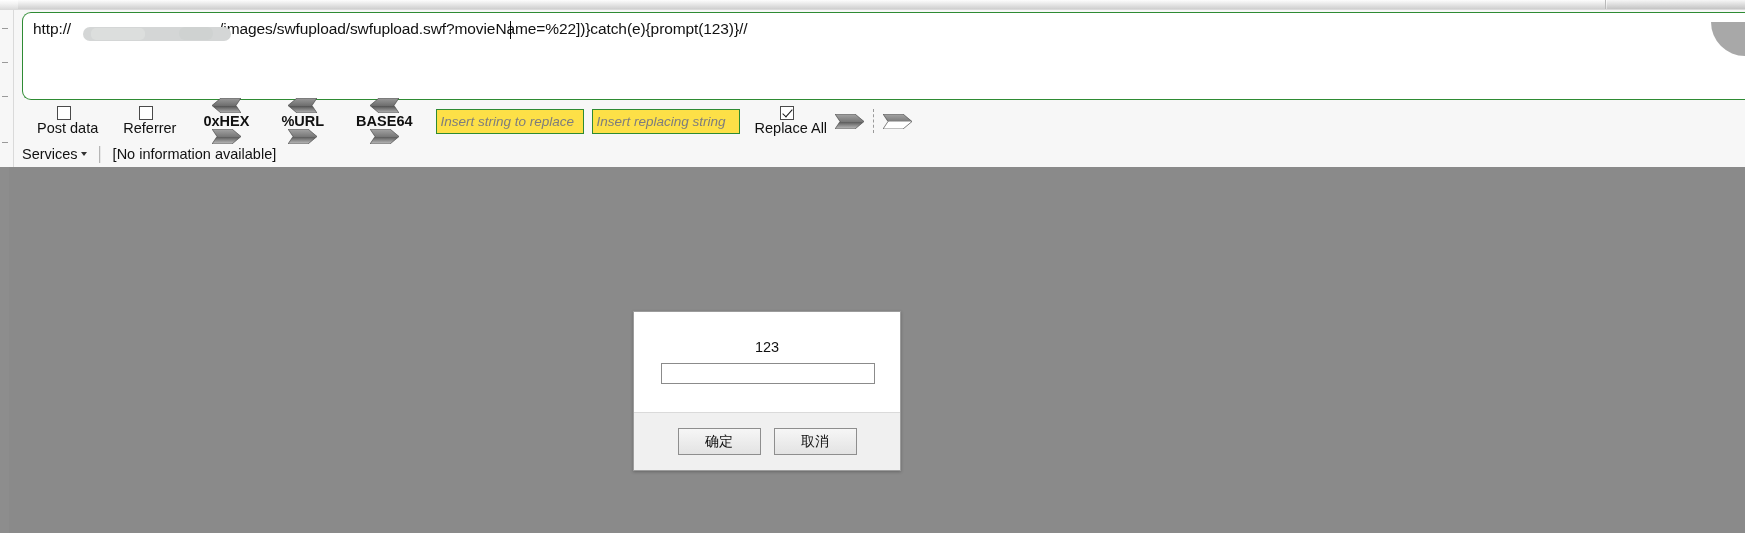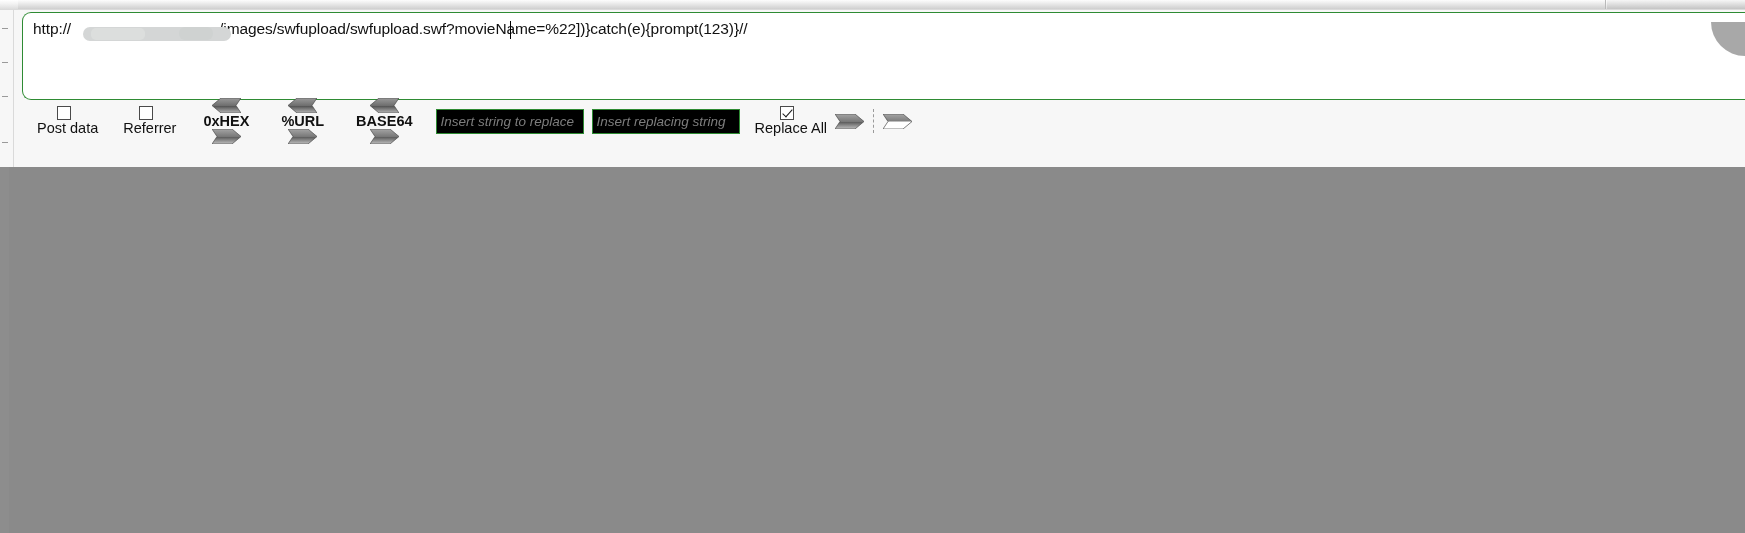--- a/index.html
+++ b/index.html
@@ -109,21 +109,21 @@
 
   .codec-group { display: flex; align-items: center; margin-right: 14px; flex-direction: column; }
   .codec-name { font-size: 14.5px; color: #111; font-weight: bold;
                 margin: 0 9px; white-space: nowrap; }
 
   .arrow { width: 29px; height: 15px; position: relative; }
   .arrow svg { display: block; }
 
   .repl-input {
     width: 148px; height: 25px;
-    border: 1px solid #2e8b33; background: #000000;
+    border: 1px solid #2e8b33; background: #fde047;
     font-family: "Liberation Sans", sans-serif;
     font-size: 13.5px; font-style: italic; color: #7d7d7d;
     padding: 0 4px; margin-right: 8px; outline: none;
   }
   .repl-input::placeholder { color: #7d7d7d; font-style: italic; opacity: 1; }
 
   .divider-dashed {
     width: 0; height: 24px; border-left: 1px dashed #9a9a9a; margin: 0 9px;
   }
 
@@ -308,20 +308,36 @@
                 <stop offset="0.48" stop-color="#7c7c7c"></stop>
             <stop offset="0.52" stop-color="#ffffff"></stop>
                 <stop offset="1" stop-color="#ffffff"></stop>
           </linearGradient>
             </defs>
           <path d="M0,0 L20,0 L29,7.5 L20,15 L0,15 L5,7.5 Z" fill="url(#gR2)" stroke="#4a4a4a" stroke-width="0.7"></path>
         </svg>
       </span>
     </div>
 
+    <div class="statusbar">
+      <span class="svc-btn">
+        <span>Services</span>
+        <span class="svc-caret"></span>
+      </span>
+      <span class="svc-sep"></span>
+      <span class="svc-info">[No information available]</span>
+    </div>
   </div>
 
   <div class="page-body">
     <div class="body-edge-left"></div>
 
+    <div class="dialog">
+      <div class="dialog-msg">123</div>
+      <input class="dialog-input" type="text" style="">
+      <div class="dialog-footer">
+        <button class="dlg-btn">确定</button>
+        <button class="dlg-btn">取消</button>
+      </div>
+    </div>
   </div>
 
 </div>
 
 </body></html>

